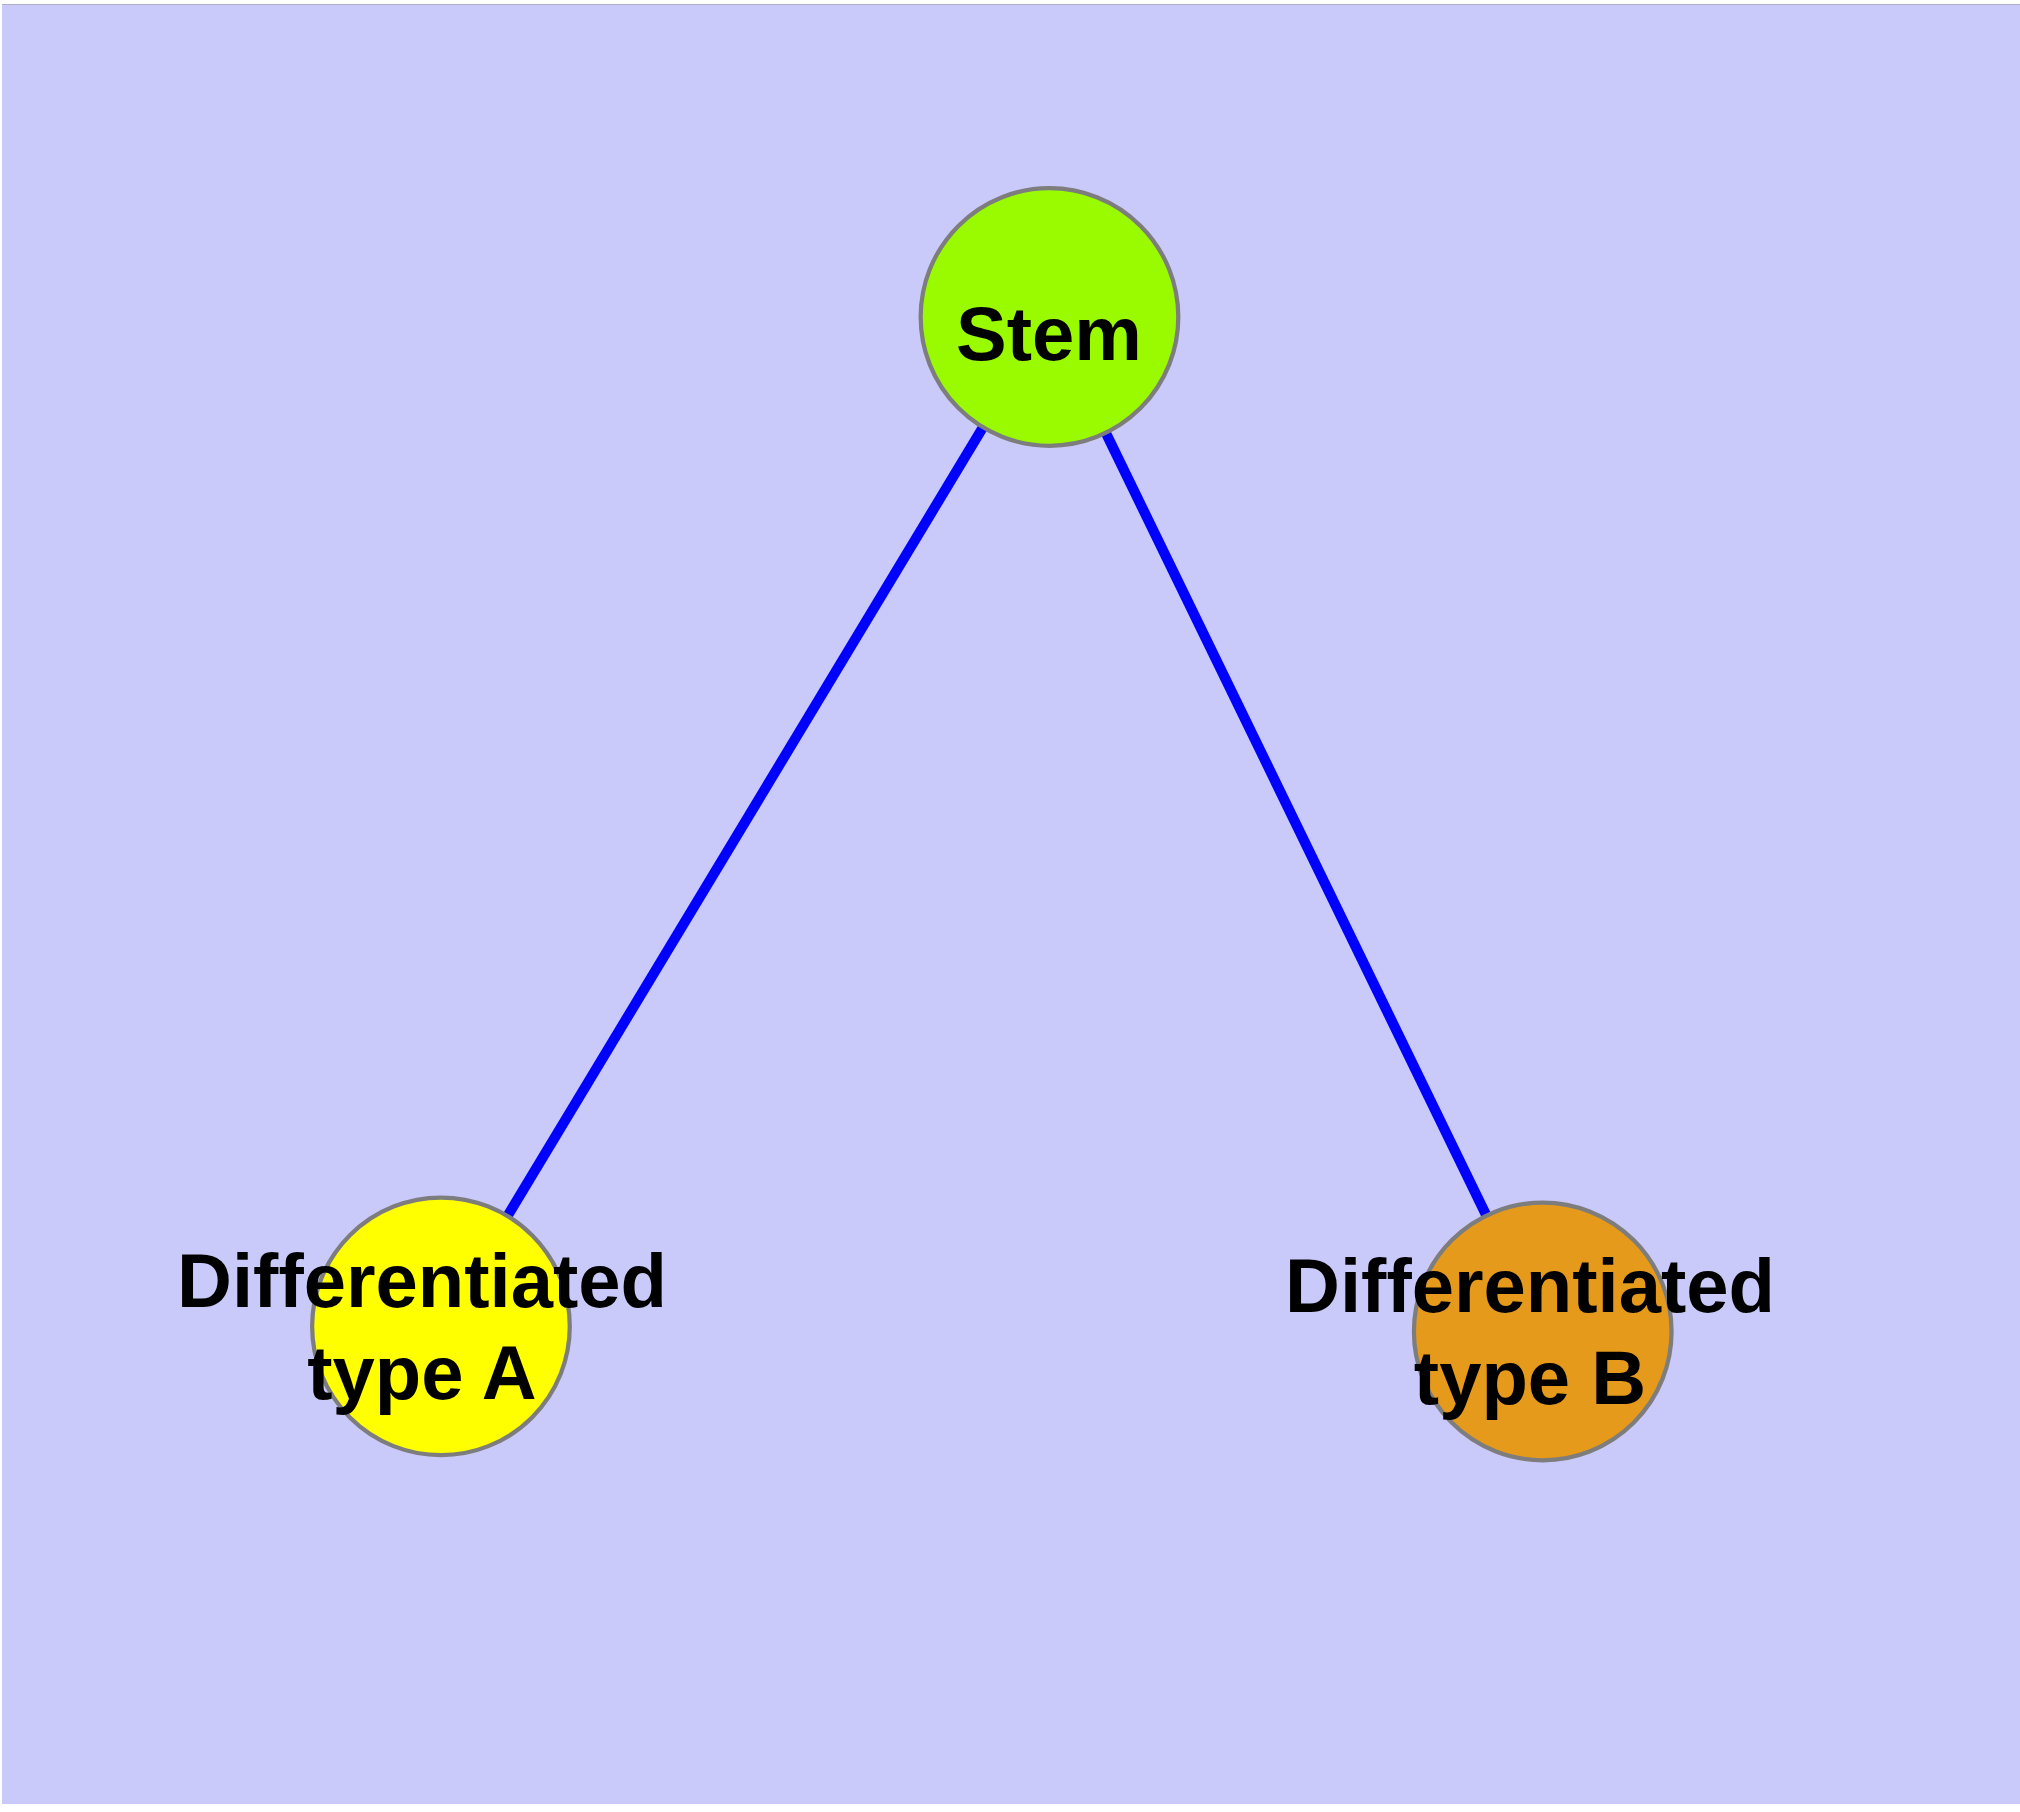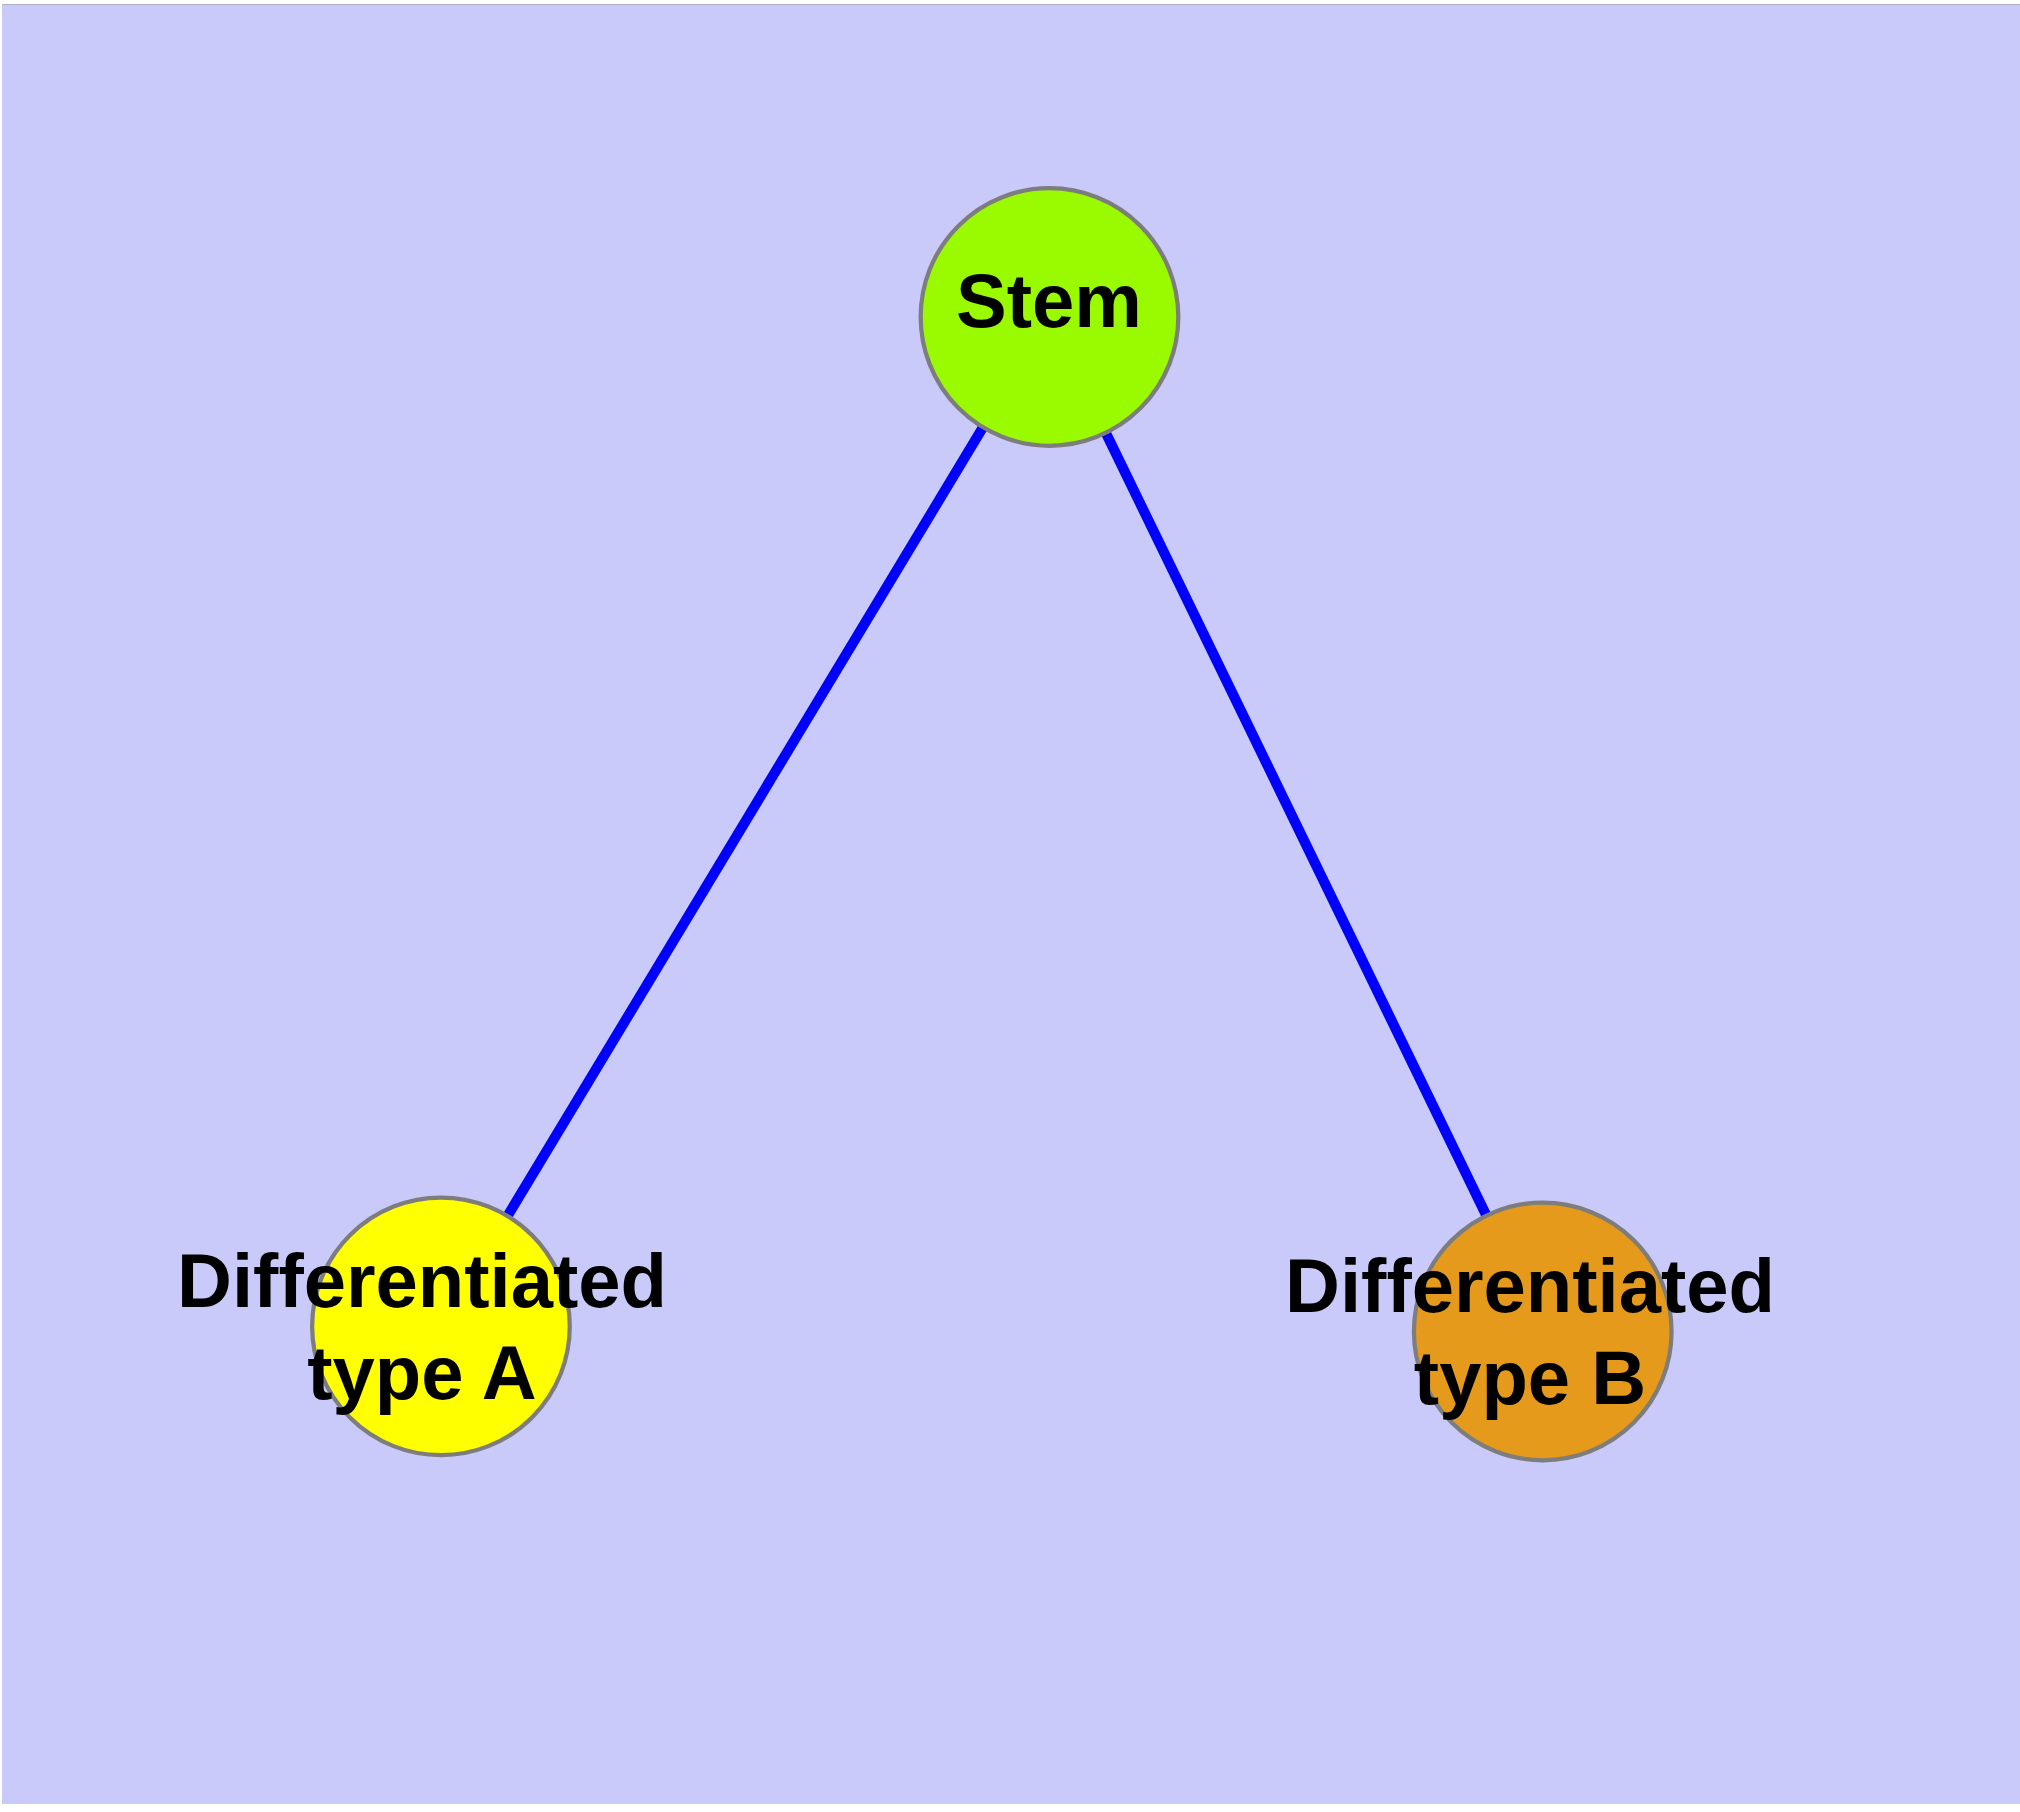--- a/index.html
+++ b/index.html
@@ -36,21 +36,21 @@
     transform: translate(-50%, -50%);
     font-size: 76px;
     font-weight: bold;
     line-height: 92px;
     text-align: center;
     white-space: pre-line;
     color: #000000;
     letter-spacing: 0;
     pointer-events: none;
   }
-  .label-stem   { left: 1049px; top: 301px;  }
+  .label-stem   { left: 1049px; top: 334px;  }
   .label-type-a { left: 422px;  top: 1327px; }
   .label-type-b { left: 1530px; top: 1332px; }
 </style>
 </head>
 <body>
 
 <div class="page">
   <div class="panel" style="background: rgb(202, 202, 250);"></div>
 
   <svg class="graph-svg" viewBox="0 0 2384 2138">

